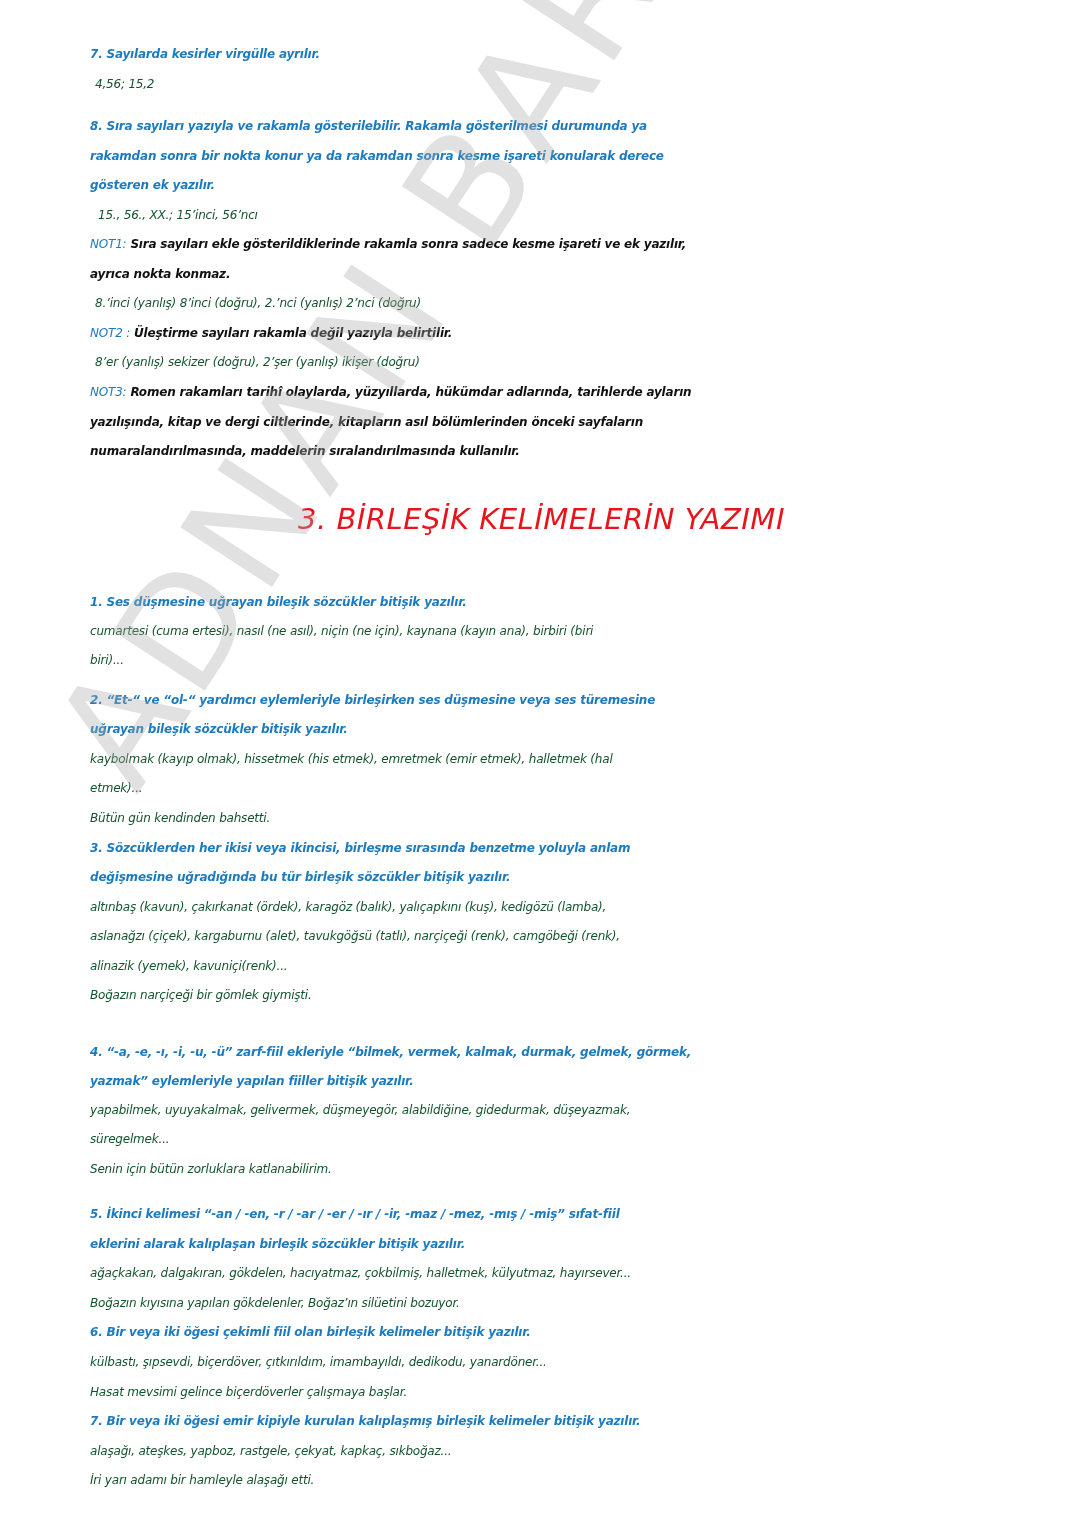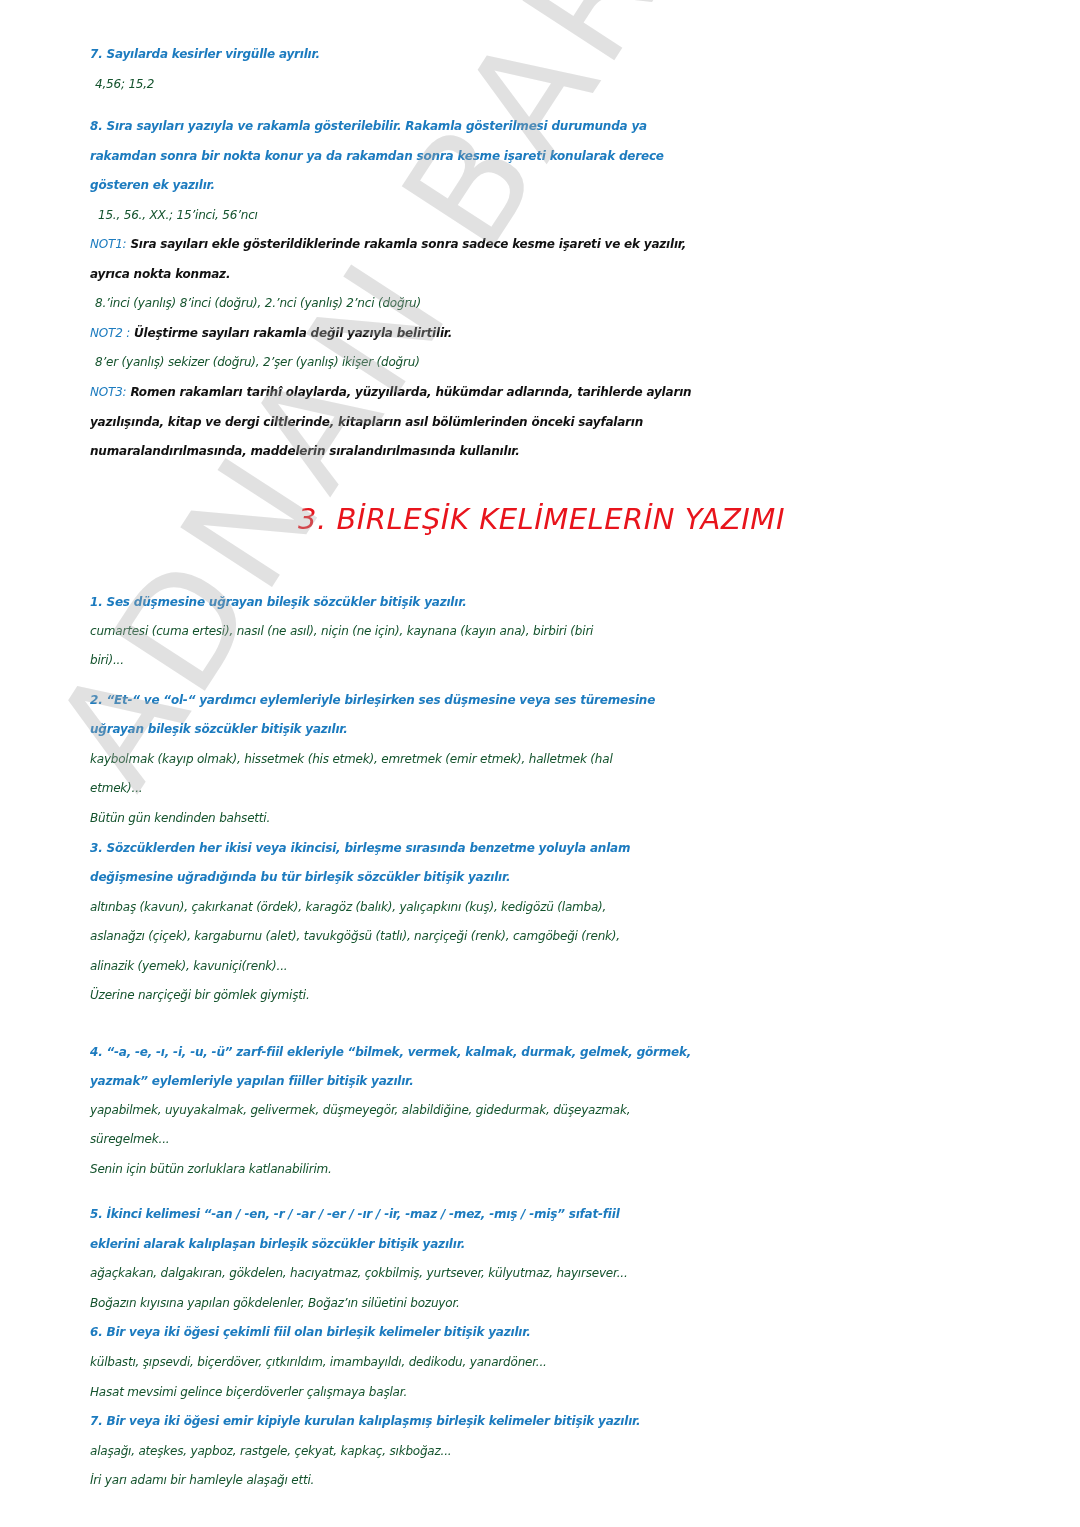--- a/index.html
+++ b/index.html
@@ -99,31 +99,31 @@
   <div class="line ex" style="top:747px"> kaybolmak (kayıp olmak), hissetmek (his etmek), emretmek (emir etmek), halletmek (hal</div>
   <div class="line rule" style="top:717px">uğrayan bileşik sözcükler bitişik yazılır.</div>
   <div class="line ex" style="top:776px">etmek)...</div>
   <div class="line ex" style="top:806px"> Bütün gün kendinden bahsetti.</div>
 
   <div class="line rule" style="top:836px">3. Sözcüklerden her ikisi veya ikincisi, birleşme sırasında benzetme yoluyla anlam</div>
   <div class="line rule" style="top:865px">değişmesine uğradığında bu tür birleşik sözcükler bitişik yazılır.</div>
   <div class="line ex" style="top:895px"> altınbaş (kavun), çakırkanat (ördek), karagöz (balık), yalıçapkını (kuş), kedigözü (lamba),</div>
   <div class="line ex" style="top:924px">aslanağzı (çiçek), kargaburnu (alet), tavukgöğsü (tatlı), narçiçeği (renk), camgöbeği (renk),</div>
   <div class="line ex" style="top:954px">alinazik (yemek), kavuniçi(renk)...</div>
-  <div class="line ex" style="top:983px"> Üzerine narçiçeği bir gömlek giymişti.</div>
+  <div class="line ex" style="top:983px"> Boğazın narçiçeği bir gömlek giymişti.</div>
 
   <div class="line rule" style="top:1040px">4. “-a, -e, -ı, -i, -u, -ü” zarf-fiil ekleriyle “bilmek, vermek, kalmak, durmak, gelmek, görmek,</div>
   <div class="line rule" style="top:1069px">yazmak” eylemleriyle yapılan fiiller bitişik yazılır.</div>
   <div class="line ex" style="top:1098px"> yapabilmek, uyuyakalmak, gelivermek, düşmeyegör, alabildiğine, gidedurmak, düşeyazmak,</div>
   <div class="line ex" style="top:1127px">süregelmek...</div>
   <div class="line ex" style="top:1157px"> Senin için bütün zorluklara katlanabilirim.</div>
 
   <div class="line rule" style="top:1202px">5. İkinci kelimesi “-an / -en, -r / -ar / -er / -ır / -ir, -maz / -mez, -mış / -miş” sıfat-fiil</div>
   <div class="line rule" style="top:1232px">eklerini alarak kalıplaşan birleşik sözcükler bitişik yazılır.</div>
-  <div class="line ex" style="top:1261px"> ağaçkakan, dalgakıran, gökdelen, hacıyatmaz, çokbilmiş, yurtsever, külyutmaz, hayırsever...</div>
+  <div class="line ex" style="top:1261px"> ağaçkakan, dalgakıran, gökdelen, hacıyatmaz, çokbilmiş, halletmek, külyutmaz, hayırsever...</div>
   <div class="line ex" style="top:1291px">  Boğazın kıyısına yapılan gökdelenler, Boğaz’ın silüetini bozuyor.</div>
 
   <div class="line rule" style="top:1320px">6. Bir veya iki öğesi çekimli fiil olan birleşik kelimeler bitişik yazılır.</div>
   <div class="line ex" style="top:1380px">   Hasat mevsimi gelince biçerdöverler çalışmaya başlar.</div>
   <div class="line ex" style="top:1350px">   külbastı, şıpsevdi, biçerdöver, çıtkırıldım, imambayıldı, dedikodu, yanardöner...</div>
 
   <div class="line rule" style="top:1409px">7.  Bir veya iki öğesi emir kipiyle kurulan kalıplaşmış birleşik kelimeler bitişik yazılır.</div>
   <div class="line ex" style="top:1439px">     alaşağı, ateşkes, yapboz, rastgele, çekyat, kapkaç, sıkboğaz...</div>
   <div class="line ex" style="top:1468px">   İri yarı adamı bir hamleyle alaşağı etti.</div>
 

